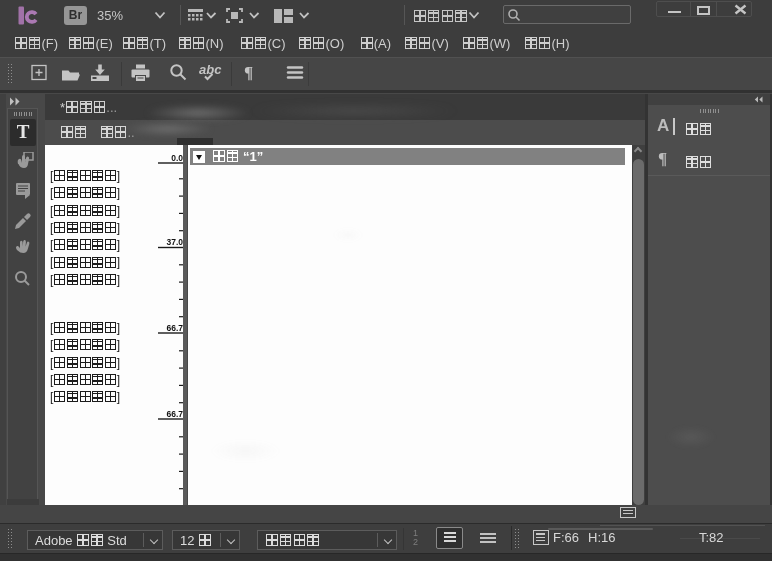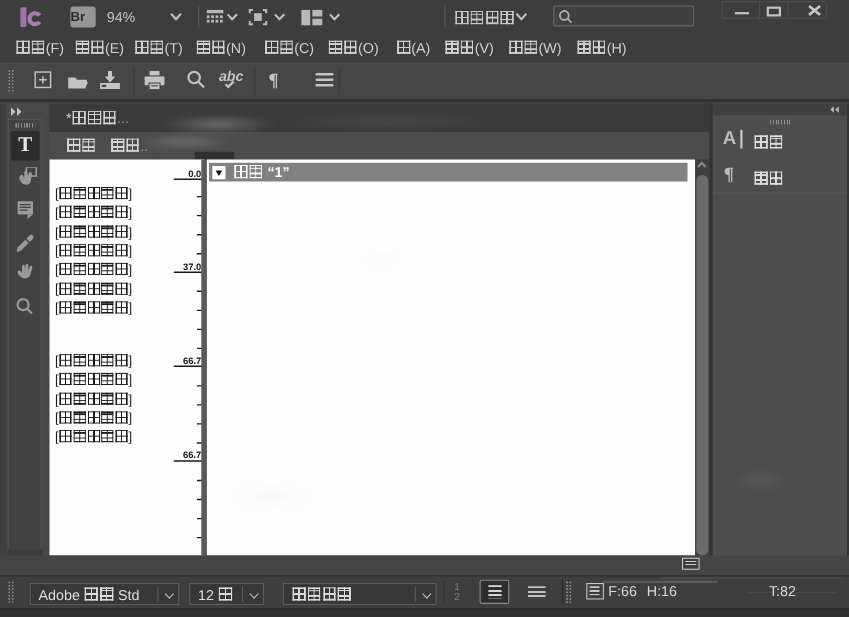--- a/index.html
+++ b/index.html
@@ -38,22 +38,22 @@
 <body>
 <div id="app">
 
 <div class="abs" id="titlebar">
   <svg class="abs" style="left:16px;top:5px;filter:blur(.4px);" width="26" height="22">
     <g fill="#a172a8">
           <rect x="2.5" y="1.5" width="5.5" height="18" rx="1"></rect>
     <path d="M21.5 8 A7 6.8 0 1 0 21.5 16 L18.5 13.8 A3.2 3.1 0 1 1 18.5 10.2 Z" fill="#ab79b3"></path>
         </g>
   </svg>
-  <div class="abs" style="left:64px;top:6px;width:23px;height:19px;background:#969696;border-radius:3px;color:#2e2e2e;font-size:12px;font-weight:bold;text-align:left;line-height:19px;">Br</div>
-  <div class="abs" style="left:97px;top:8px;color:#c6c6c6;font-size:13px;">94%</div>
+  <div class="abs" style="left:64px;top:6px;width:23px;height:19px;background:#969696;border-radius:3px;color:#2e2e2e;font-size:12px;font-weight:bold;text-align:center;line-height:19px;">Br</div>
+  <div class="abs" style="left:97px;top:8px;color:#c6c6c6;font-size:13px;">35%</div>
   <svg class="abs" style="left:154px;top:11px;" width="12" height="9">
         <path d="M1.5 1.5 L6 6.5 L10.5 1.5" stroke="#c2c2c2" stroke-width="1.8" fill="none"></path>
       </svg>
   <div class="abs" style="left:180px;top:5px;width:1px;height:20px;background:#565656;"></div>
 
   <svg class="abs" style="left:186px;top:7px;" width="130" height="18">
     <g fill="#b8b8b8">
       <rect x="2" y="2" width="15" height="3"></rect>
       <rect x="2" y="7" width="2.5" height="2.5"></rect>
           <rect x="6" y="7" width="2.5" height="2.5"></rect>

